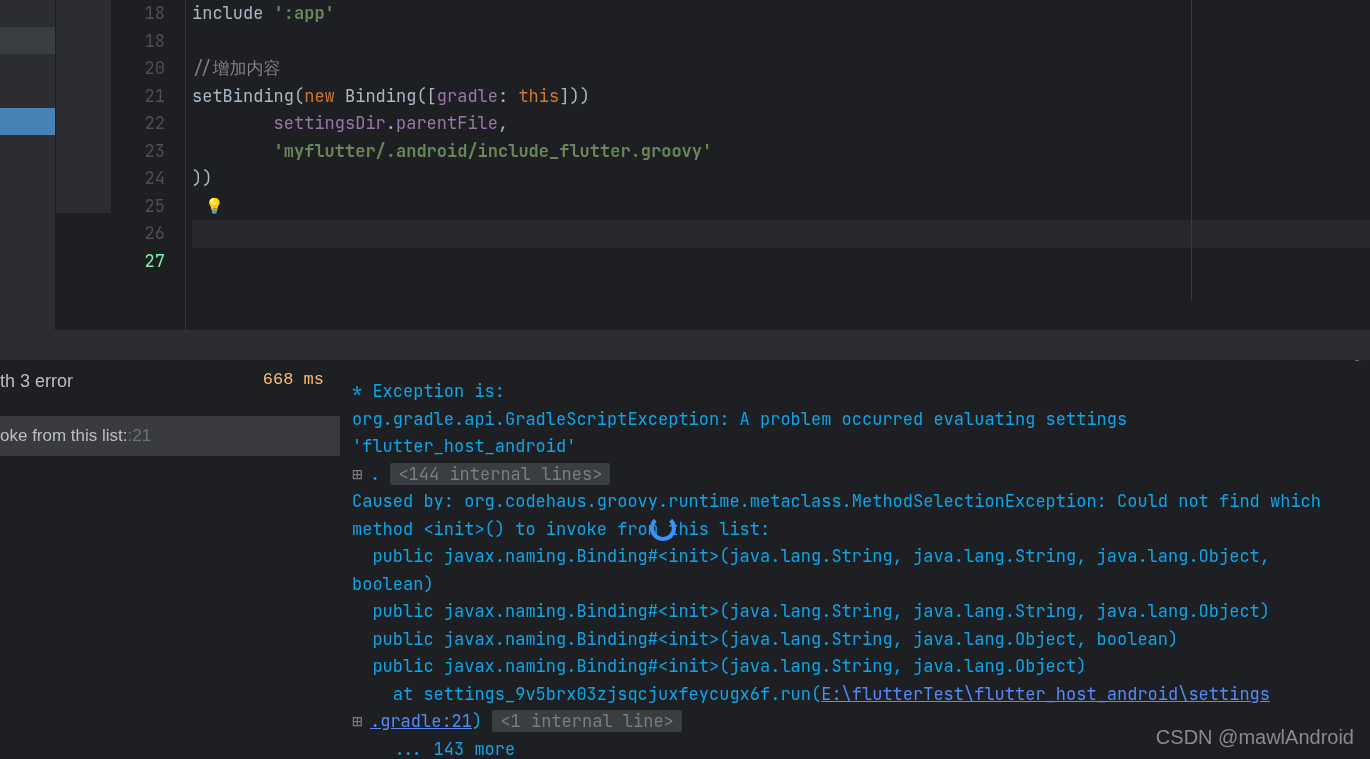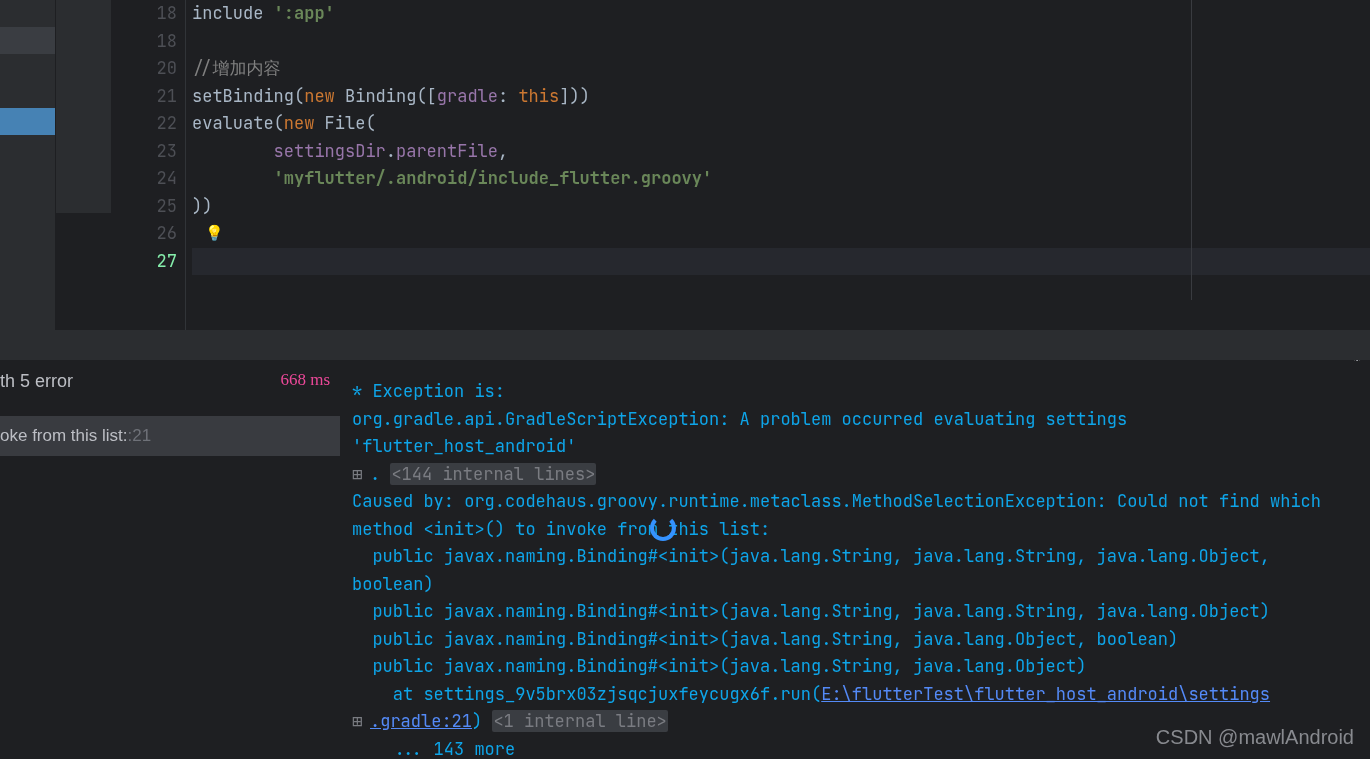--- a/index.html
+++ b/index.html
@@ -50,21 +50,21 @@
       position: absolute;
       right: 178px;
       top: 0;
       width: 1px;
       height: 300px;
       background: #393b40;
     }
     .gutter {
       width: 130px;
       background: #1e1f22;
-      padding-right: 8px;
+      padding-right: 20px;
       text-align: right;
       border-right: 1px solid #313438;
       flex-shrink: 0;
       position: relative;
     }
     .gutter::before {
       content: '';
       position: absolute;
       left: 0;
       top: 0;
@@ -141,25 +141,25 @@
       height: 42px;
       display: flex;
       align-items: center;
       color: #bcbec4;
       font-size: 18px;
       font-family: -apple-system, 'Segoe UI', sans-serif;
       padding-left: 0;
     }
     .build-time {
       position: absolute;
-      right: 10px;
+      right: 16px;
       top: 10px;
-      color: #ec4899;
-      font-size: 17px;
-      font-family: Liberation Serif, serif;
+      color: #fdba74;
+      font-size: 17px;
+      font-family: Liberation Mono, monospace;
     }
     .build-error-item {
       height: 40px;
       display: flex;
       align-items: center;
       background: #393b40;
       color: #bcbec4;
       font-size: 17px;
       font-family: -apple-system, 'Segoe UI', sans-serif;
       padding-left: 0;
@@ -175,21 +175,21 @@
       line-height: 27.5px;
       overflow: hidden;
       position: relative;
     }
     .console-line {
       white-space: pre-wrap;
       word-break: break-word;
     }
     .err { color: #0ea5e9; }
     .link { color: #548af7; text-decoration: underline; cursor: pointer; }
-    .fold { color: #7a7c82; background: #3a3d42; padding: 0 1px; border-radius: 2px; }
+    .fold { color: #7a7c82; background: #3a3d42; padding: 0 8px; border-radius: 2px; }
     .fold-gutter { color: #7a7c82; display: inline-block; width: 18px; }
     
     .settings-icon {
       position: absolute;
       right: 8px;
       top: -18px;
       color: #bcbec4;
       font-size: 16px;
       cursor: pointer;
     }
@@ -236,35 +236,34 @@
       <div class="line-number">24</div>
       <div class="line-number">25</div>
       <div class="line-number">26</div>
       <div class="line-number current">27</div>
     </div>
   <div class="editor-content" id="editor-content">
       <div class="code-line"><span class="plain">include </span><span class="str">':app'</span></div>
       <div class="code-line"></div>
       <div class="code-line"><span class="comment">//增加内容</span></div>
       <div class="code-line"><span class="plain">setBinding(</span><span class="kw">new</span><span class="plain"> Binding([</span><span class="ident">gradle</span><span class="plain">: </span><span class="kw">this</span><span class="plain">]))</span></div>
-      <div class="code-line"><span class="plain">evaluate(</span><span class="kw">new</span><span class="plain"> File(</span></div>
       <div class="code-line"><span class="plain">        </span><span class="ident">settingsDir</span><span class="plain">.</span><span class="ident">parentFile</span><span class="plain">,</span></div>
       <div class="code-line"><span class="plain">        </span><span class="str">'myflutter/.android/include_flutter.groovy'</span></div>
       <div class="code-line"><span class="plain">))</span></div>
       <div class="code-line"><span class="bulb">💡</span></div>
       <div class="code-line cursor-line"></div>
     </div>
 </div>
 
 <div class="status-bar"></div>
 
 <div class="build-panel">
   <div class="build-left">
     <div class="build-header">
-      <span>th 5 error</span>
+      <span>th 3 error</span>
       <span class="build-time">668 ms</span>
     </div>
     <div style="height:14px"></div>
     <div class="build-error-item">
       <span>oke from this list: </span>
         <span class="build-error-location">:21</span>
     </div>
   </div>
   <div class="build-console">
     <span class="settings-icon">⚙</span>

